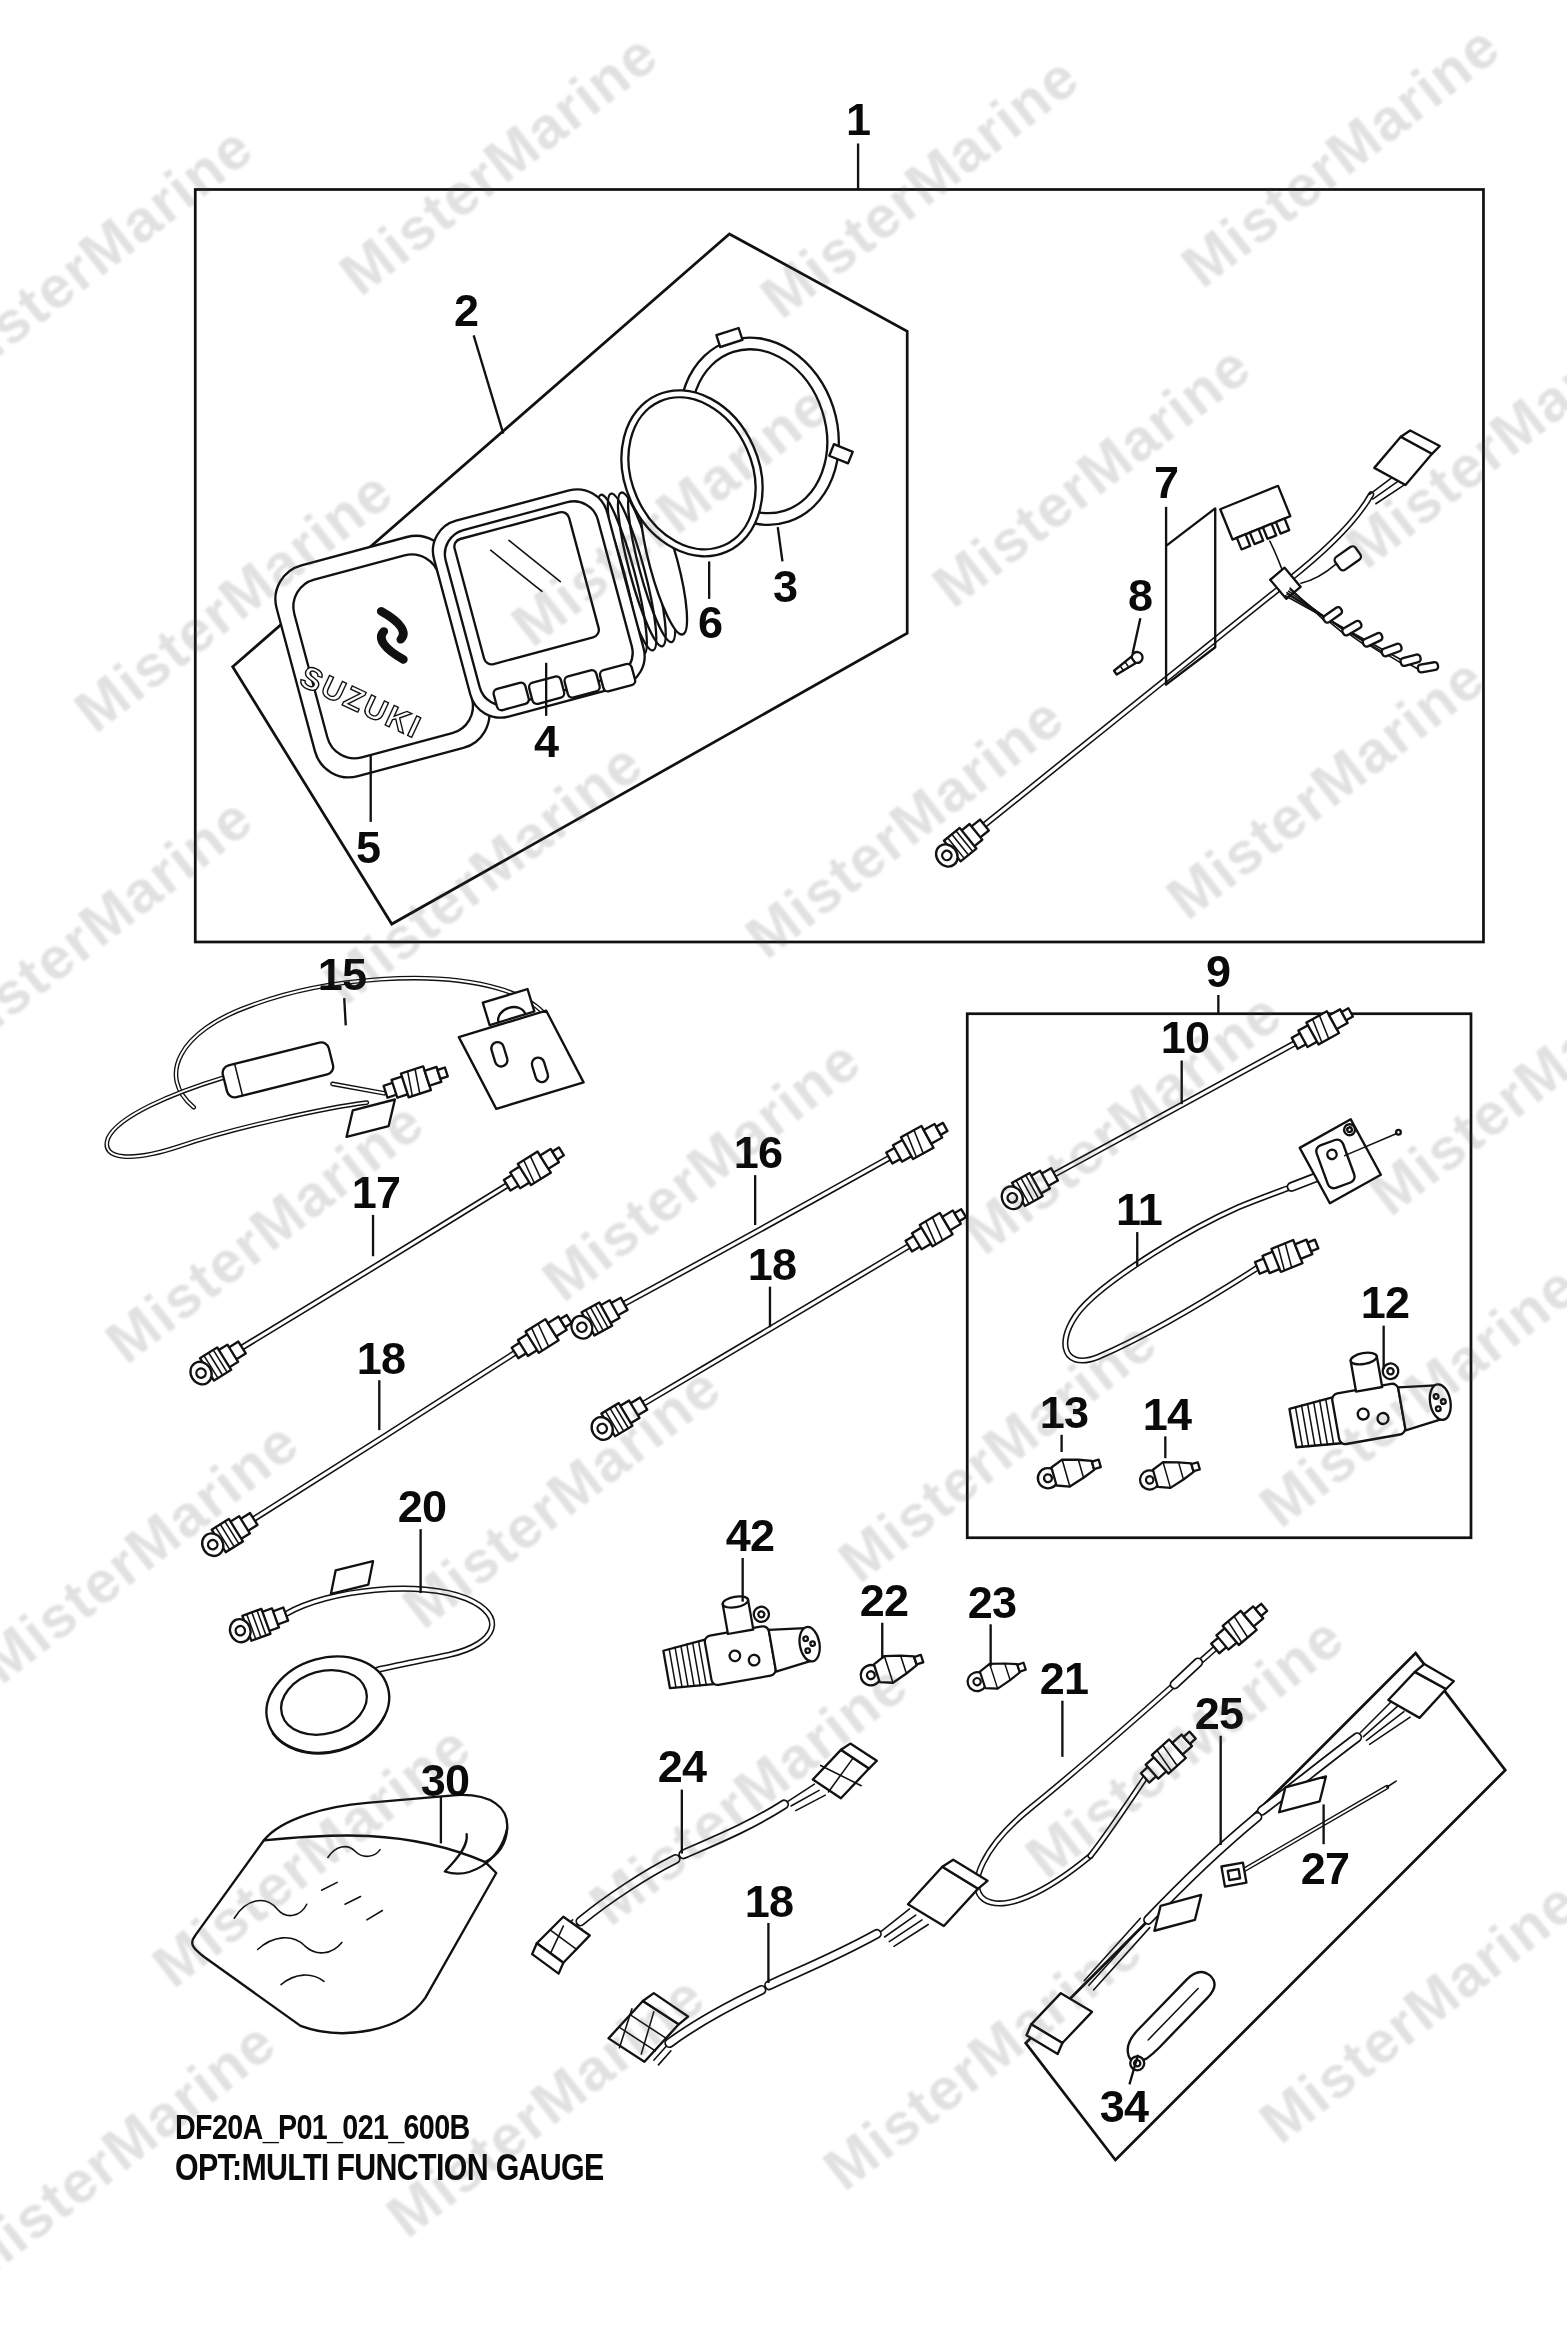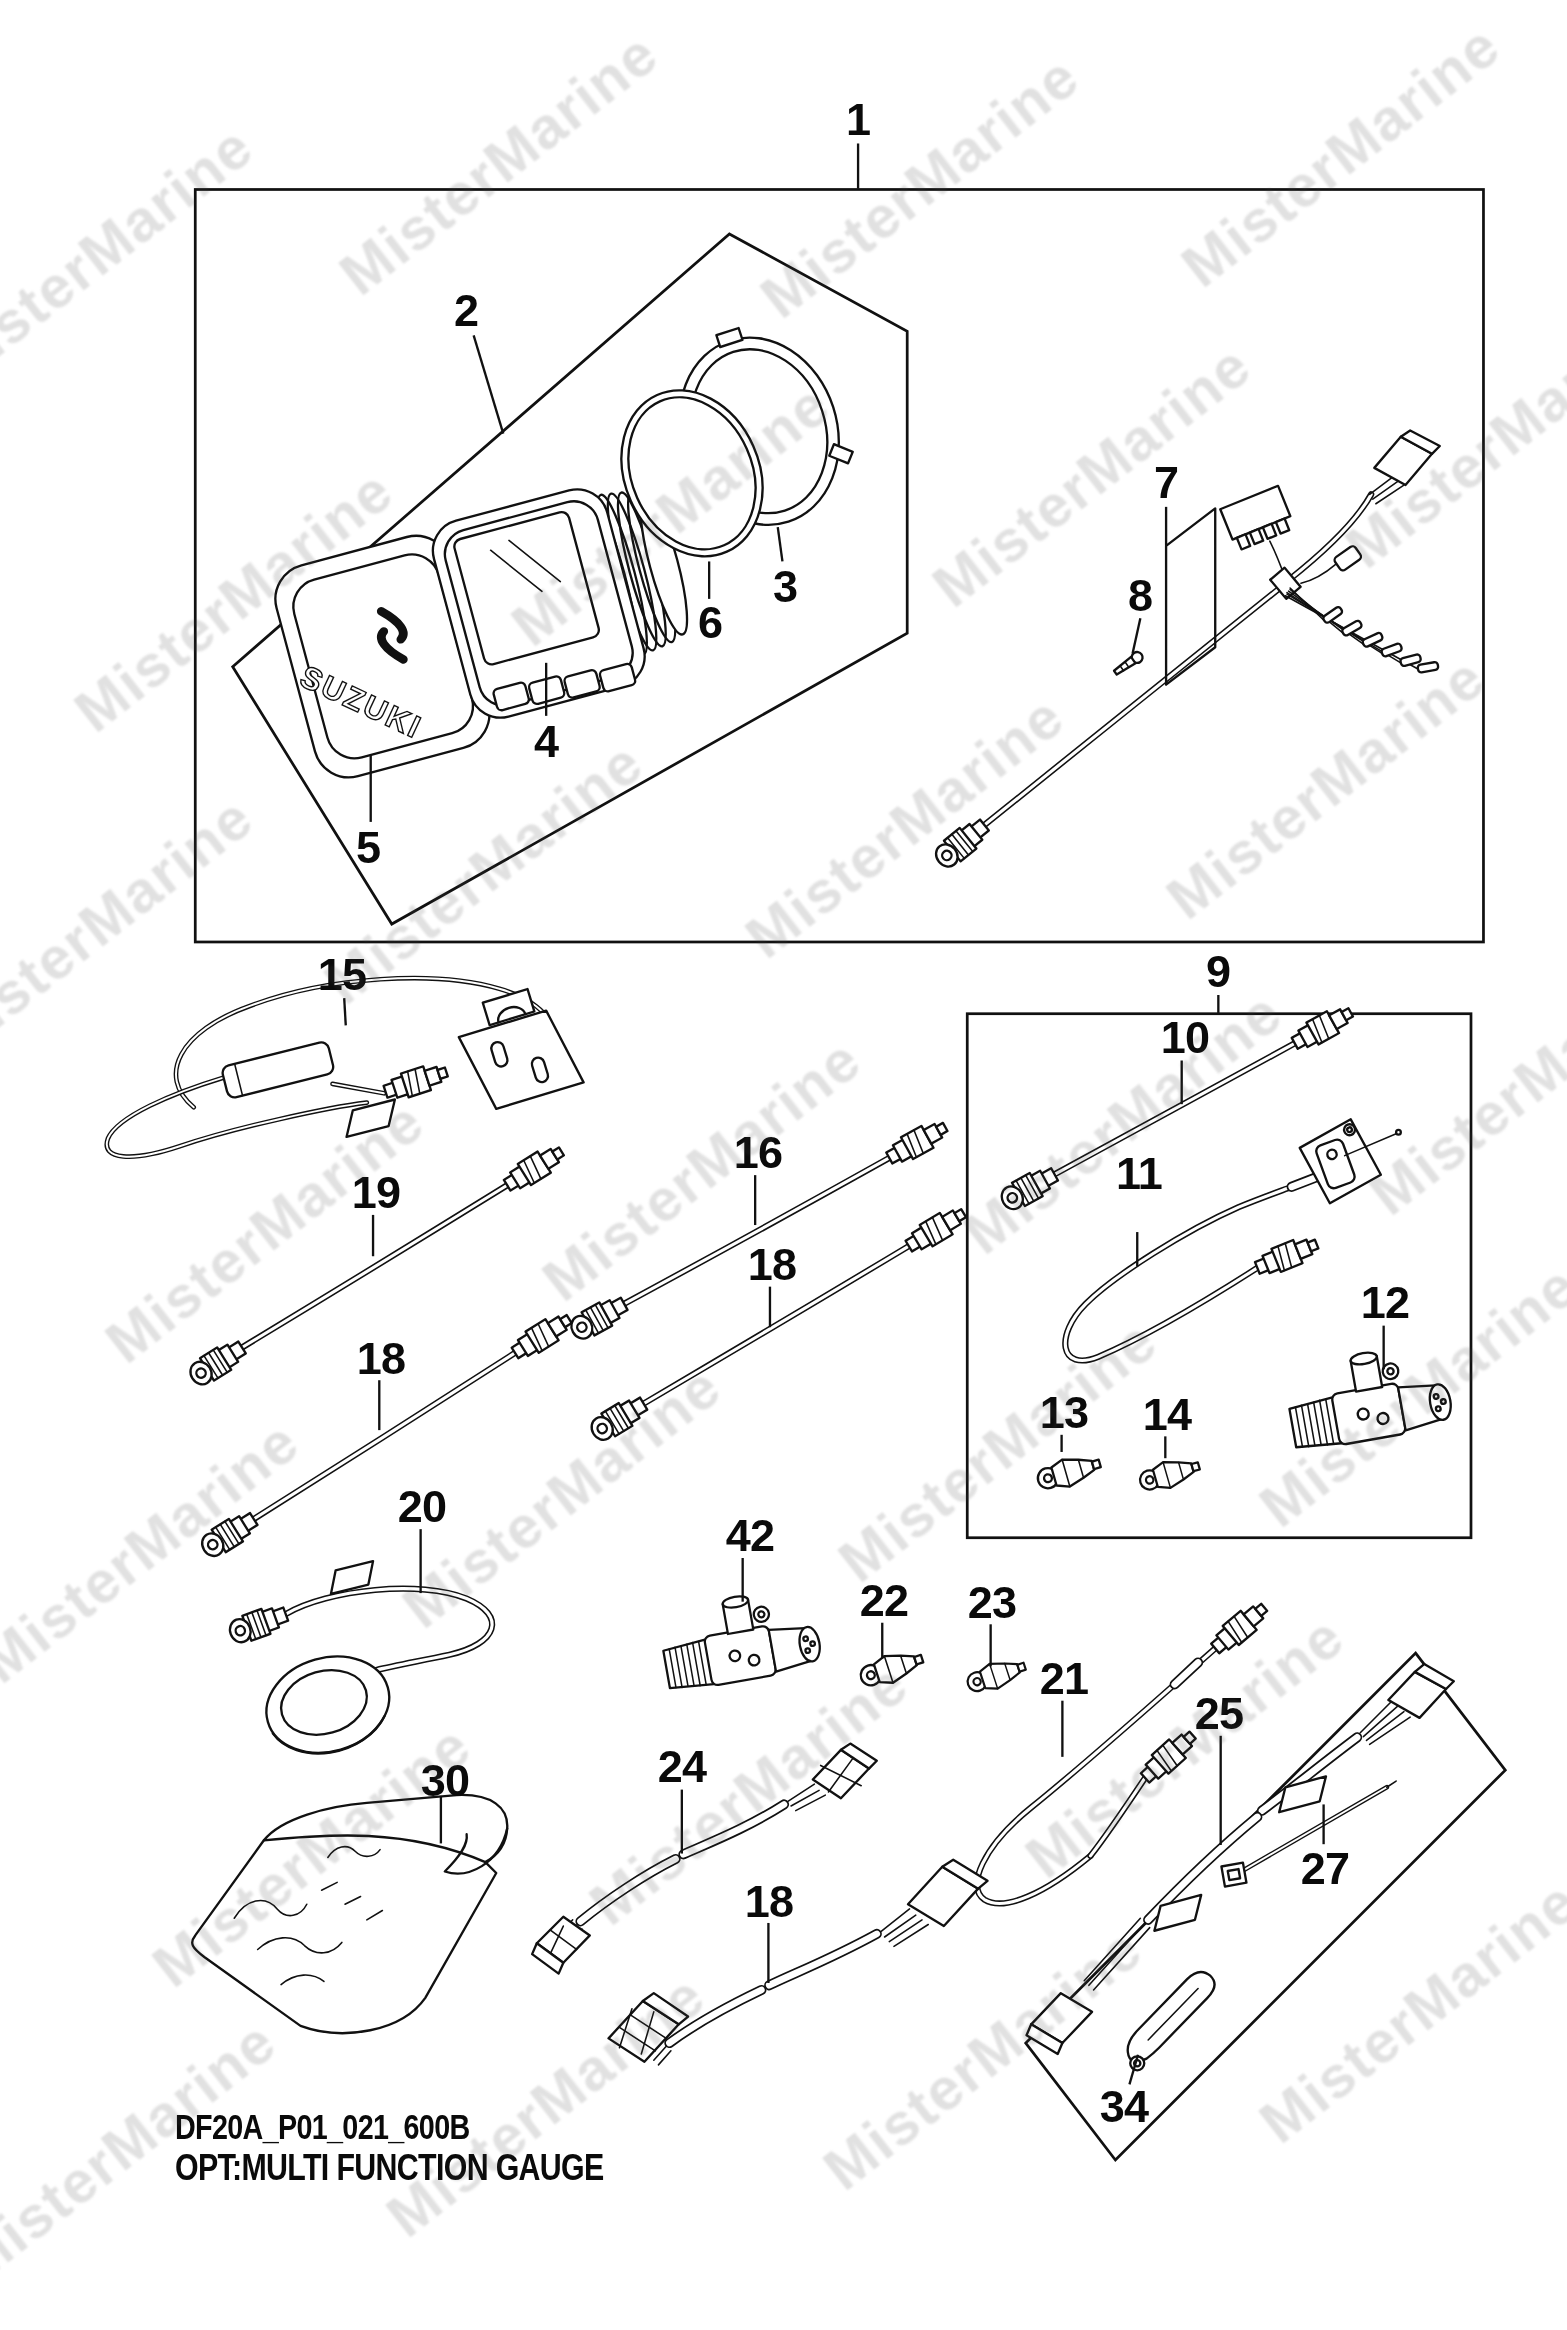--- a/index.html
+++ b/index.html
@@ -413,27 +413,27 @@
 <div class="plabel" style="left:858px;top:119px">1</div>
 <div class="plabel" style="left:466px;top:310px">2</div>
 <div class="plabel" style="left:785px;top:586px">3</div>
 <div class="plabel" style="left:546px;top:741px">4</div>
 <div class="plabel" style="left:368px;top:847px">5</div>
 <div class="plabel" style="left:710px;top:622px">6</div>
 <div class="plabel" style="left:1166px;top:482px">7</div>
 <div class="plabel" style="left:1140px;top:595px">8</div>
 <div class="plabel" style="left:1218px;top:971px">9</div>
 <div class="plabel" style="left:1185px;top:1037px">10</div>
-<div class="plabel" style="left:1139px;top:1173px">11</div>
+<div class="plabel" style="left:1139px;top:1209px">11</div>
 <div class="plabel" style="left:1385px;top:1302px">12</div>
 <div class="plabel" style="left:1064px;top:1412px">13</div>
 <div class="plabel" style="left:1167px;top:1414px">14</div>
 <div class="plabel" style="left:342px;top:974px">15</div>
 <div class="plabel" style="left:758px;top:1152px">16</div>
-<div class="plabel" style="left:376px;top:1192px">19</div>
+<div class="plabel" style="left:376px;top:1192px">17</div>
 <div class="plabel" style="left:381px;top:1358px">18</div>
 <div class="plabel" style="left:772px;top:1264px">18</div>
 <div class="plabel" style="left:422px;top:1506px">20</div>
 <div class="plabel" style="left:1064px;top:1678px">21</div>
 <div class="plabel" style="left:884px;top:1600px">22</div>
 <div class="plabel" style="left:992px;top:1602px">23</div>
 <div class="plabel" style="left:750px;top:1535px">42</div>
 <div class="plabel" style="left:1219px;top:1713px">25</div>
 <div class="plabel" style="left:1124px;top:2106px">34</div>
 <div class="plabel" style="left:1325px;top:1868px">27</div>

